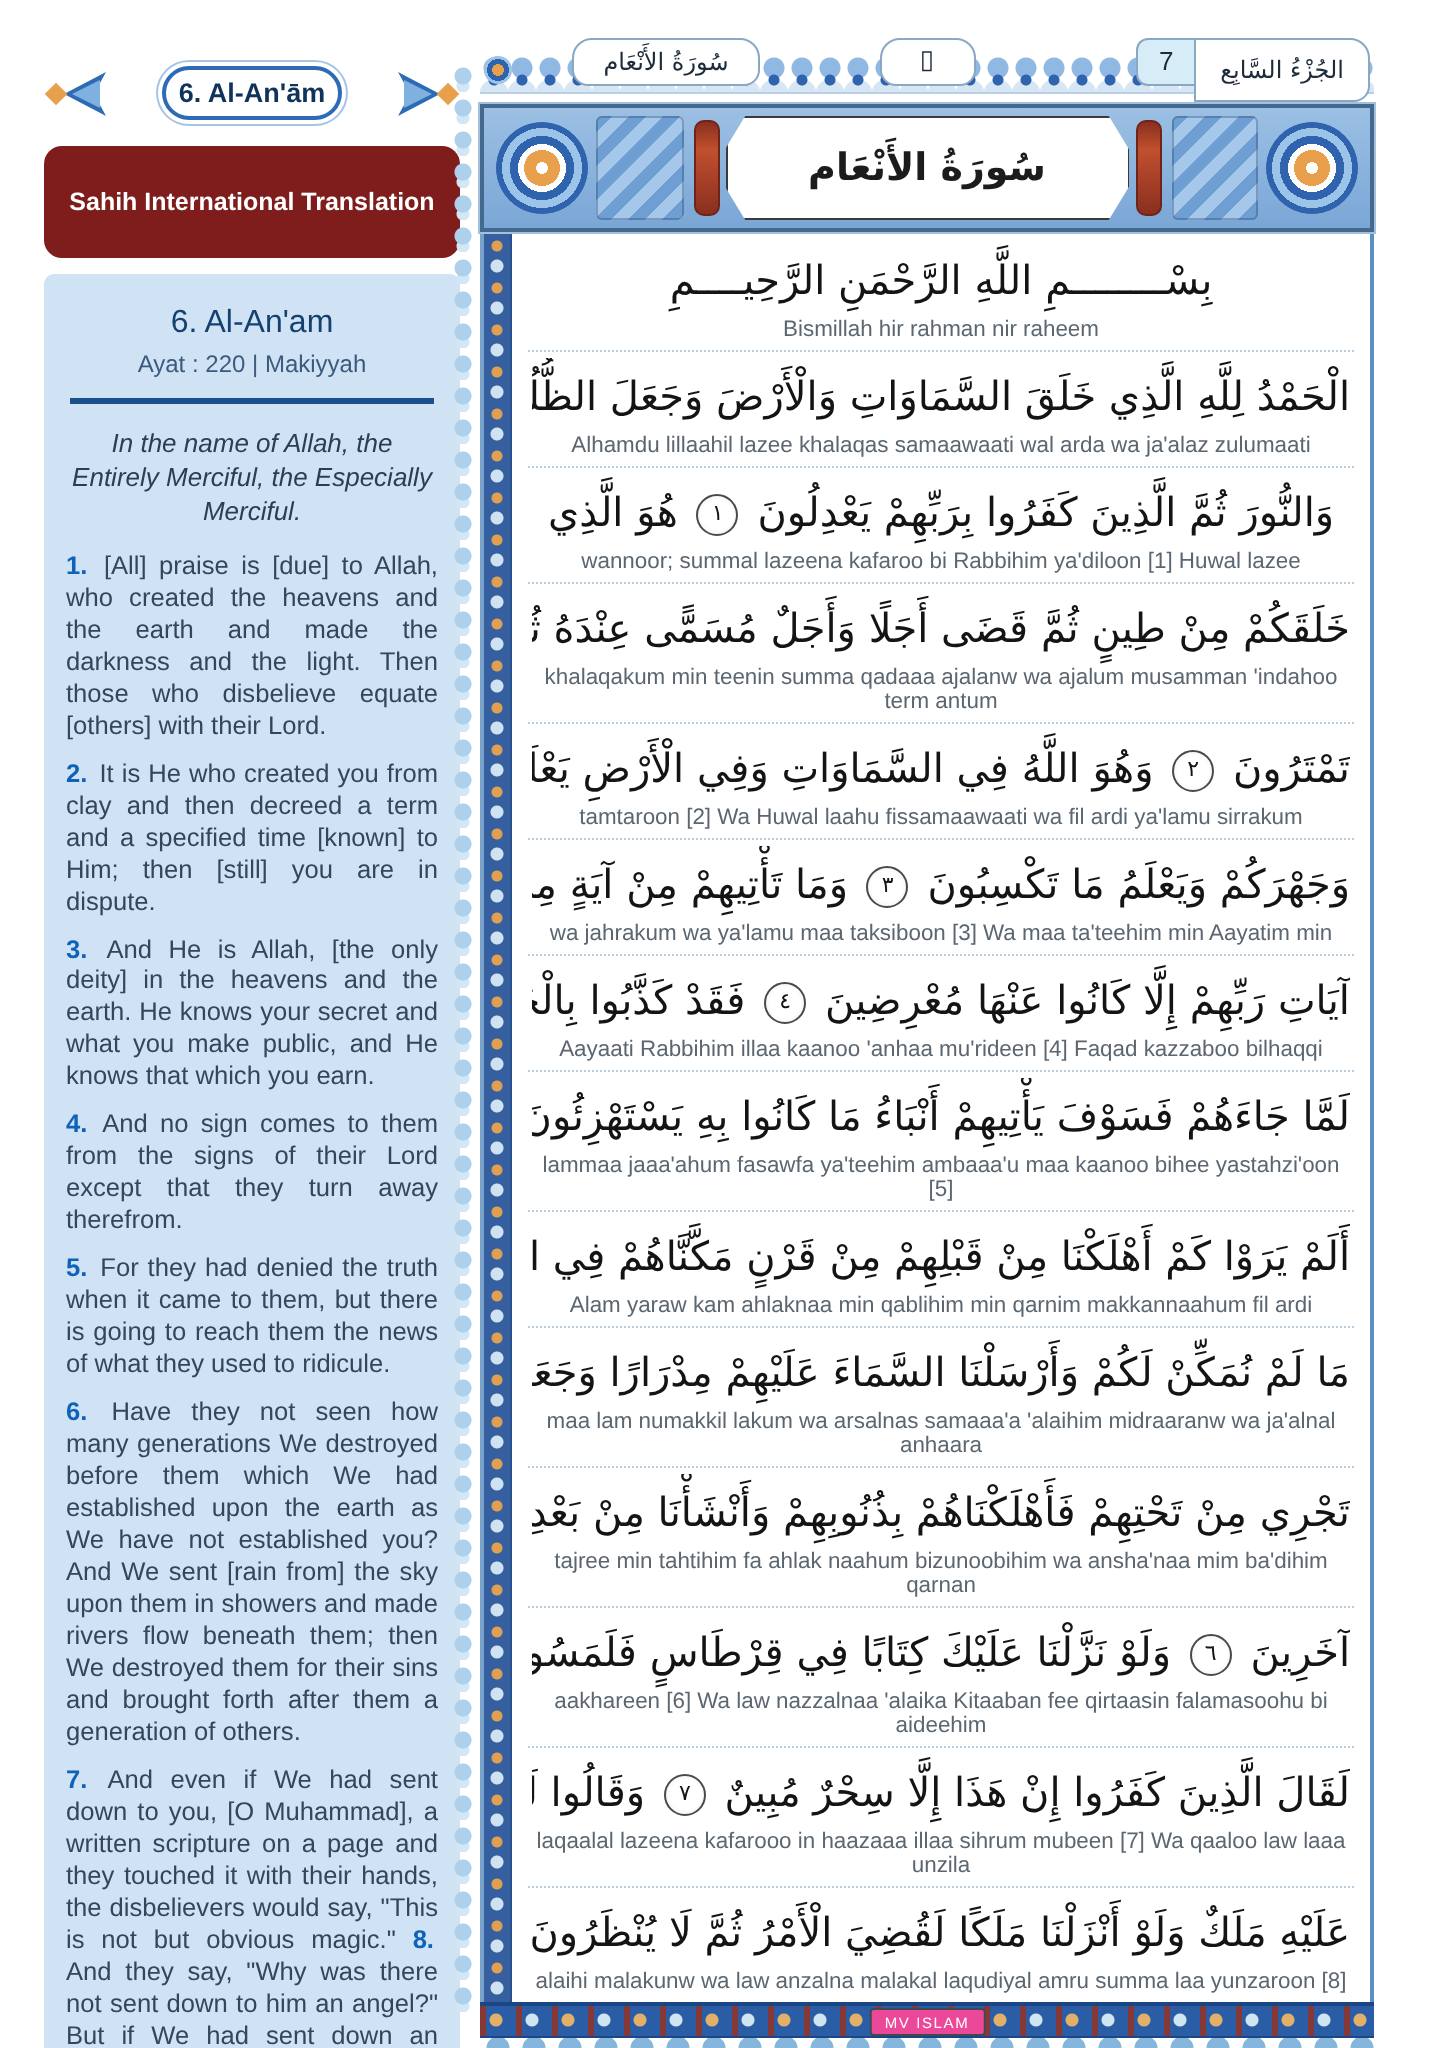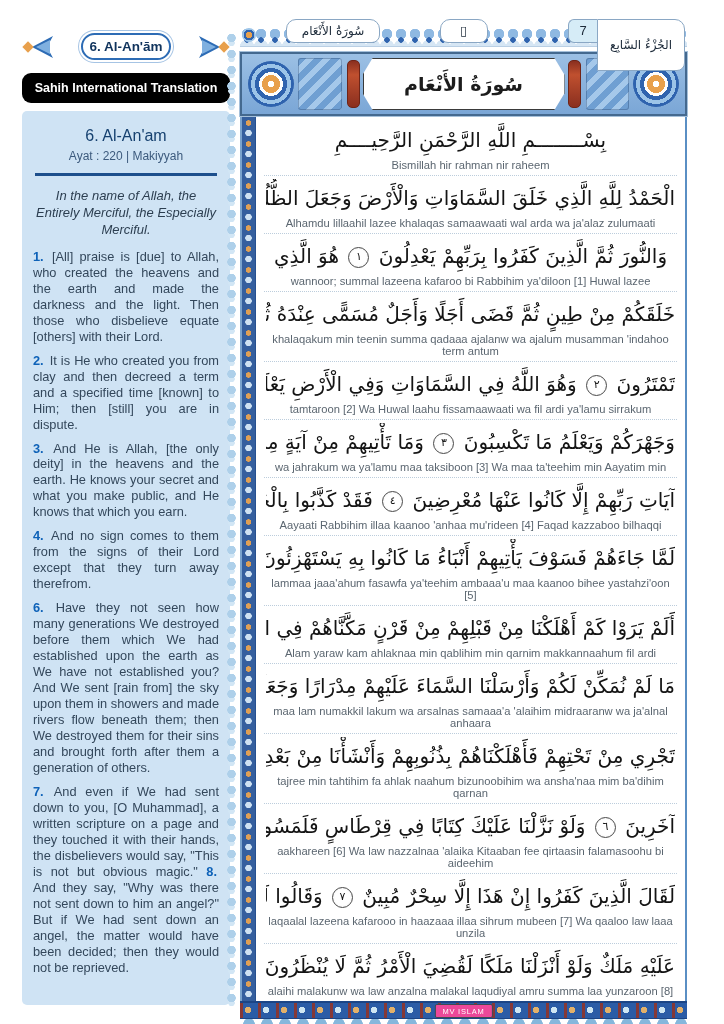--- a/index.html
+++ b/index.html
@@ -7,22 +7,22 @@
        font-family:"Liberation Sans", sans-serif;overflow:hidden;}
 
   
   .sidebar{position:absolute;left:22px;top:28px;width:208px;}
   .banner{position:relative;height:36px;display:flex;align-items:center;justify-content:center;margin-bottom:9px;}
   .banner-pill{background:#fff;border:2px solid #2d6cb5;border-radius:18px;padding:4px 6px;
     font-weight:bold;font-size:13.5px;color:#10335c;z-index:2;box-shadow:0 0 0 2px #fff,0 0 0 3px #a6c4e4;}
   .wing{position:absolute;top:5px;width:34px;height:28px;z-index:1;}
   .wing-left{left:-2px;}
   .wing-right{right:-2px;transform:scaleX(-1);}
-  .trans-bar{background:#000000;color:#fff;font-weight:bold;font-size:12.5px;text-align:center;
-    padding:8px 4px;border-radius:9px;margin-bottom:8px;}
+  .trans-bar{background:#7f1d1d;color:#fff;font-weight:bold;font-size:12.5px;text-align:center;
+    padding:21px 4px;border-radius:9px;margin-bottom:8px;}
   .panel{background:#cfe3f4;border-radius:5px;padding:10px 11px 14px;min-height:894px;box-sizing:border-box;}
   .panel-title{text-align:center;font-weight:normal;font-size:16px;color:#15406f;padding-top:6px;}
   .panel-meta{text-align:center;font-size:12px;color:#3c5a7d;margin:4px 0 10px;}
   .panel-rule{border:none;border-top:3px solid #1d4f8c;margin:0 2px 12px;}
   .intro{font-style:italic;font-size:13px;color:#2c3e50;text-align:center;margin:0 0 10px;line-height:1.3;}
   .vp{font-size:12.8px;color:#33475b;text-align:justify;line-height:1.25;margin:0 0 8px;}
   .vnum{color:#0e62b8;font-weight:bold;margin-right:2px;}
 
   
   .main{position:absolute;left:240px;top:16px;width:447px;}
@@ -43,21 +43,21 @@
     background:radial-gradient(#e8a04c 0 3px, #2f63ae 3px 5.5px, #9cc4e8 5.5px 7px);z-index:3;}
   .tab{position:absolute;top:3px;z-index:2;background:#fff;border:1.5px solid #8aa7c4;
     border-radius:10px 10px 8px 8px;padding:2px 10px;font-size:12px;color:#1d2b3a;
     font-family:"DejaVu Sans", sans-serif;height:18px;line-height:18px;}
   .tab-surah{left:46px;min-width:72px;text-align:center;}
   .tab-marker{left:50%;transform:translateX(-50%);min-width:26px;text-align:center;font-size:13px;}
   .juz-group{position:absolute;right:2px;top:3px;z-index:2;display:flex;}
   .juz-num{background:#d6ecf7;border:1.5px solid #8aa7c4;border-right:none;border-radius:6px 0 0 6px;
     width:24px;text-align:center;font-size:13px;color:#1d2b3a;height:18px;line-height:18px;padding:2px 2px;}
   .juz-label{background:#fff;border:1.5px solid #8aa7c4;border-radius:0 10px 8px 0;
-    padding:16px 12px;font-size:12px;color:#1d2b3a;font-family:"DejaVu Sans", sans-serif;height:18px;line-height:18px;}
+    padding:6px 12px;font-size:12px;color:#1d2b3a;font-family:"DejaVu Sans", sans-serif;height:18px;line-height:18px;}
 
   .header-frame{margin-top:4px;height:64px;border:2px solid #44698f;box-shadow:0 0 0 1px #a5c0da;
     background:linear-gradient(180deg,#9cc0e4,#7aa6d6);display:flex;align-items:center;
     padding:0 4px;position:relative;box-sizing:border-box;}
   .tile{flex:1;height:52px;margin:0 2px;border-radius:3px;
     background:repeating-linear-gradient(135deg,#6f9fd2 0 6px,#a5c8ea 6px 12px);
     box-shadow:inset 0 0 0 1px rgba(40,70,110,.35);}
   .medallion{width:46px;height:46px;border-radius:50%;flex:none;margin:0 2px;
     background:radial-gradient(circle,#fff 0 3px,#e8a04c 3px 9px,#fdfdfd 9px 12px,#2f63ae 12px 16px,#9cc4e8 16px 20px,#2f63ae 20px 23px,#7aa6d6 23px);}
   .pillar{width:11px;height:46px;flex:none;margin:0 3px;border-radius:5px;
@@ -127,20 +127,21 @@
   <div class="panel">
     <div class="panel-title">6. Al-An'am</div>
     <div class="panel-meta">Ayat : 220 | Makiyyah</div>
     <hr class="panel-rule">
     <p class="intro">In the name of Allah, the Entirely Merciful, the Especially Merciful.</p>
 
     <p class="vp"><span class="vnum">1.</span> <span>[All] praise is [due] to Allah, who created the heavens and the earth and made the darkness and the light. Then those who disbelieve equate [others] with their Lord.</span></p>
     <p class="vp"><span class="vnum">2.</span> <span>It is He who created you from clay and then decreed a term and a specified time [known] to Him; then [still] you are in dispute.</span></p>
     <p class="vp"><span class="vnum">3.</span> <span>And He is Allah, [the only deity] in the heavens and the earth. He knows your secret and what you make public, and He knows that which you earn.</span></p>
     <p class="vp"><span class="vnum">4.</span> <span>And no sign comes to them from the signs of their Lord except that they turn away therefrom.</span></p>
+    <p class="vp"><span class="vnum">5.</span> <span>For they had denied the truth when it came to them, but there is going to reach them the news of what they used to ridicule.</span></p>
     <p class="vp"><span class="vnum">6.</span> <span>Have they not seen how many generations We destroyed before them which We had established upon the earth as We have not established you? And We sent [rain from] the sky upon them in showers and made rivers flow beneath them; then We destroyed them for their sins and brought forth after them a generation of others.</span></p>
     <p class="vp"><span class="vnum">7.</span> <span>And even if We had sent down to you, [O Muhammad], a written scripture on a page and they touched it with their hands, the disbelievers would say, "This is not but obvious magic."</span> <span class="vnum">8.</span> <span>And they say, "Why was there not sent down to him an angel?" But if We had sent down an angel, the matter would have been decided; then they would not be reprieved.</span></p>
   </div>
 </div>
 
 <div class="main">
   <div class="margin-deco"></div>
 
   <div class="top-band">
     <div class="band-pattern"></div>

